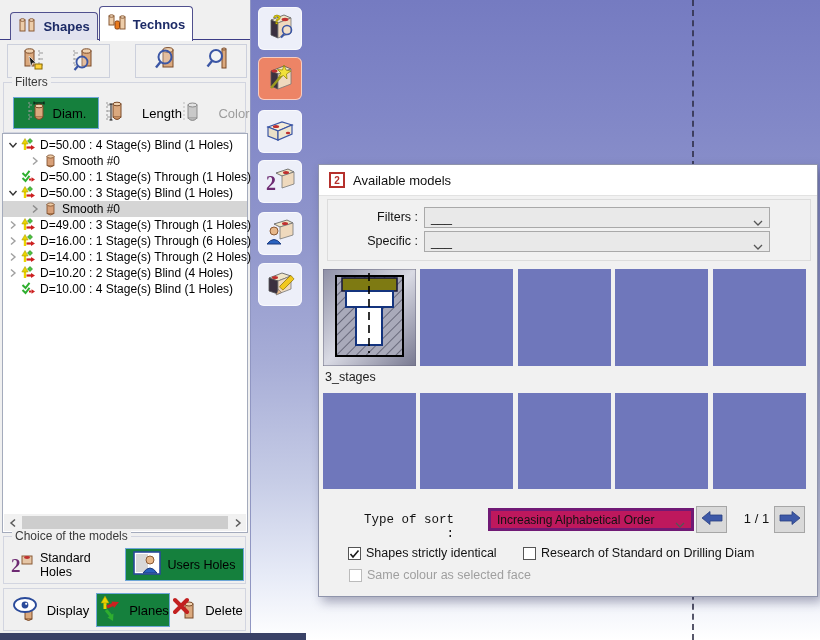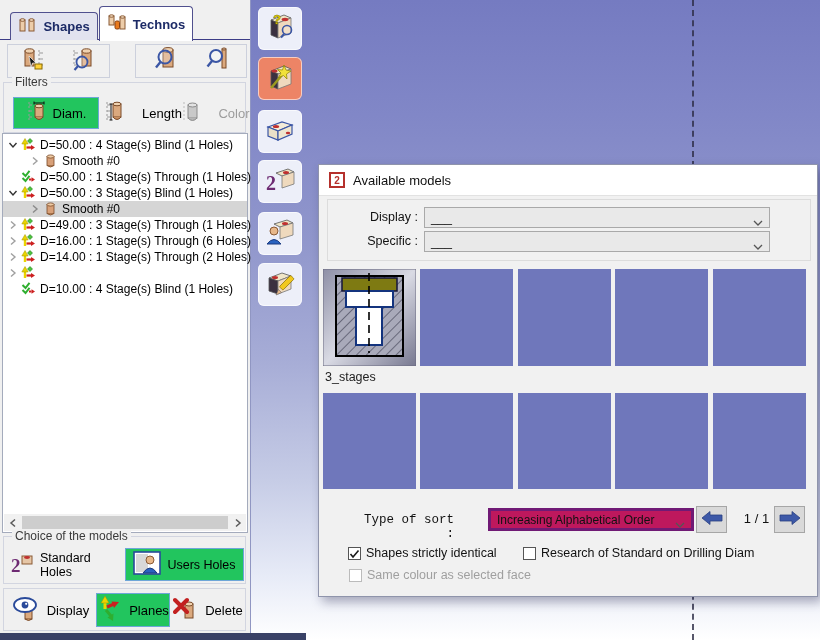--- a/index.html
+++ b/index.html
@@ -22,21 +22,21 @@
   .tab.inactive{left:10px;top:12px;width:88px;height:28px;background:#e2e3ef;}
   .tab.active{left:99px;top:6px;width:94px;height:35px;background:#ffffff;z-index:2;}
   .tgroup{box-sizing:border-box;border:1px solid #ccd0dc;display:flex;align-items:center;justify-content:space-evenly;}
   .g1{left:7px;top:44px;width:103px;height:34px;}
   .g2{left:135px;top:44px;width:112px;height:34px;}
   .iconbtn{width:44px;height:30px;display:flex;align-items:center;justify-content:center;}
   .fset{box-sizing:border-box;border:1px solid #d2d5e0;background:transparent;}
   .legend{position:absolute;top:-8px;left:8px;background:#f0f0f0;padding:0 3px;font-size:12px;color:#3a3a3a;}
   .filters{left:3px;top:82px;width:243px;height:51px;}
   .fbtn{box-sizing:border-box;display:flex;align-items:center;justify-content:center;gap:5px;font-size:13px;color:#000;}
-  .sel-blue{background:#22c55e;border:1px solid #6ea6d8;}
+  .sel-blue{background:#15803d;border:1px solid #6ea6d8;}
   .flat{background:transparent;border:1px solid transparent;gap:16px;}
   .disabled-text{color:#9c9c9c;}
   
   .tree{left:2px;top:133px;width:246px;height:400px;background:#ffffff;border:1px solid #a4abbc;box-sizing:border-box;}
   .trow{position:relative;height:16px;display:flex;align-items:center;font-size:12px;color:#000;white-space:nowrap;}
   .trow.sel{background:#d5d5d5;}
   .texp{width:10px;height:10px;display:inline-flex;margin-right:3px;flex:none;}
   .tico{width:15px;height:14px;display:inline-flex;margin-right:4px;flex:none;}
   .ind0{padding-left:5px;} .ind1{padding-left:27px;}
   .hscroll{position:absolute;left:1px;bottom:1px;width:242px;height:17px;background:#f1f1f1;display:flex;align-items:center;}
@@ -330,20 +330,21 @@
           </span>
         <span class="tico">
             <svg width="15" height="14" viewBox="0 0 15 14">
               <polygon points="9,0.5 11.5,3 9,5.5 6.5,3" fill="#4cc43c" stroke="#1d7a14" stroke-width="0.6"></polygon>
               <path d="M4 12 V5" stroke="#e9d400" stroke-width="2.4"></path>
               <polygon points="4,0.5 7.2,6 0.8,6" fill="#e9d400" stroke="#a09200" stroke-width="0.5"></polygon>
               <path d="M5.5 9.5 H10" stroke="#cc2020" stroke-width="2.2"></path>
               <polygon points="14,9.5 10,7 10,12" fill="#cc2020"></polygon>
             </svg>
           </span>
+        <span>D=10.20 : 2 Stage(s) Blind (4 Holes)</span>
       </div>
       <div class="trow ind0" style="padding-left:18px;">
         <span class="tico">
             <svg width="15" height="14" viewBox="0 0 15 14">
               <path d="M1.5 3 L4.5 6 L8.5 0.8" stroke="#2fae2f" stroke-width="2" fill="none"></path>
               <path d="M1.5 8 L4.5 11 L8.5 5.8" stroke="#2fae2f" stroke-width="2" fill="none"></path>
               <path d="M8 9.5 H10.5" stroke="#cc2020" stroke-width="2"></path>
               <polygon points="14,9.5 10.5,7.2 10.5,11.8" fill="#cc2020"></polygon>
             </svg>
           </span>
@@ -499,21 +500,21 @@
   </span>
 </div>
 
 <div class="abs dialog">
   <div class="dtitle">
     <span class="dlogo">2</span>
     <span class="dtitle-text">Available models</span>
   </div>
 
   <div class="dgroup">
-    <span class="dlabel" style="left:16px;top:10px;width:74px;">Display :</span>
+    <span class="dlabel" style="left:16px;top:10px;width:74px;">Filters :</span>
     <div class="combo" style="left:96px;top:7px;width:346px;height:21px;">
       <span>___</span>
       <span class="chev"><svg width="10" height="6">
             <path d="M1 1 L5 5 L9 1" stroke="#555" stroke-width="1.3" fill="none"></path>
           </svg></span>
     </div>
     <span class="dlabel" style="left:16px;top:34px;width:74px;">Specific :</span>
     <div class="combo" style="left:96px;top:31px;width:346px;height:21px;">
       <span>___</span>
       <span class="chev"><svg width="10" height="6">

